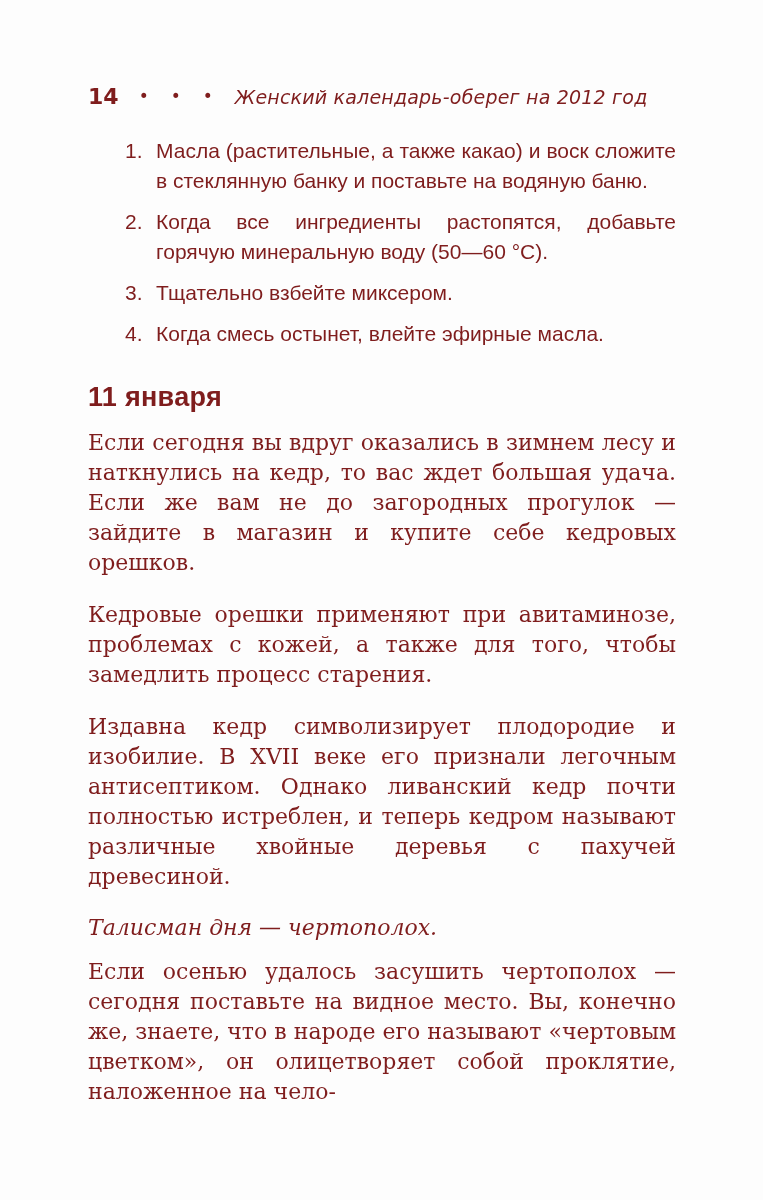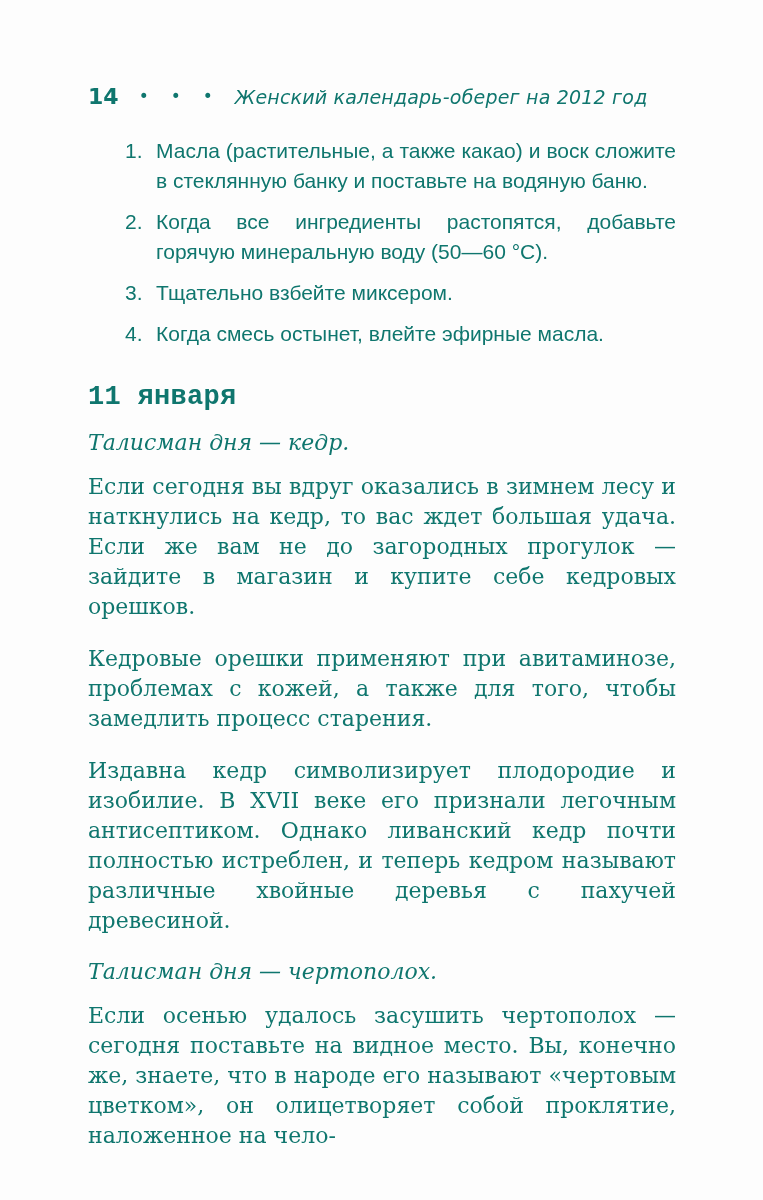--- a/index.html
+++ b/index.html
@@ -8,21 +8,21 @@
     background: #e8e8e8;
   }
   .page {
     position: relative;
     width: 763px;
     height: 1200px;
     margin: 0 auto;
     background: #fdfdfd;
     box-sizing: border-box;
     padding: 85px 87px 0 88px;
-    color: #0f766e;
+    color: #7f1d1d;
     overflow: hidden;
   }
   
   .running-header {
     display: flex;
     align-items: baseline;
     white-space: nowrap;
   }
   .page-number {
     font-family: "DejaVu Sans", sans-serif;
@@ -59,21 +59,21 @@
   .step-num {
     flex: none;
     width: 31px;
   }
   .step-text {
     flex: 1;
     text-align: justify;
   }
   
   .day-heading {
-    font-family: Liberation Mono, monospace;
+    font-family: Liberation Sans, sans-serif;
     font-weight: bold;
     font-size: 27px;
     line-height: 32px;
     letter-spacing: 0.3px;
     margin-top: 32px;
   }
   .talisman {
     font-family: "DejaVu Serif", serif;
     font-style: italic;
     font-size: 22px;
@@ -113,21 +113,20 @@
       <span class="step-text">Тщательно взбейте миксером.</span>
     </div>
     <div class="step">
       <span class="step-num">4.</span>
       <span class="step-text">Когда смесь остынет, влейте эфирные масла.</span>
     </div>
   </div>
 
   <div class="day-section">
     <div class="day-heading">11 января</div>
-    <div class="talisman">Талисман дня — кедр.</div>
     <p class="body-par">Если сегодня вы вдруг оказались в зимнем лесу и наткнулись на кедр, то вас ждет большая удача. Если же вам не до загородных прогулок — зайдите в магазин и купите себе кедровых орешков.</p>
     <p class="body-par">Кедровые орешки применяют при авитаминозе, проблемах с кожей, а также для того, чтобы замедлить процесс старения.</p>
     <p class="body-par">Издавна кедр символизирует плодородие и изобилие. В XVII веке его признали легочным антисептиком. Однако ливанский кедр почти полностью истреблен, и теперь кедром называют различные хвойные деревья с пахучей древесиной.</p>
   </div>
 
   <div class="day-section">
     <div class="talisman">Талисман дня — чертополох.</div>
     <p class="body-par">Если осенью удалось засушить чертополох — сегодня поставьте на видное место. Вы, конечно же, знаете, что в народе его называют «чертовым цветком», он олицетворяет собой проклятие, наложенное на чело-</p>
   </div>
 

